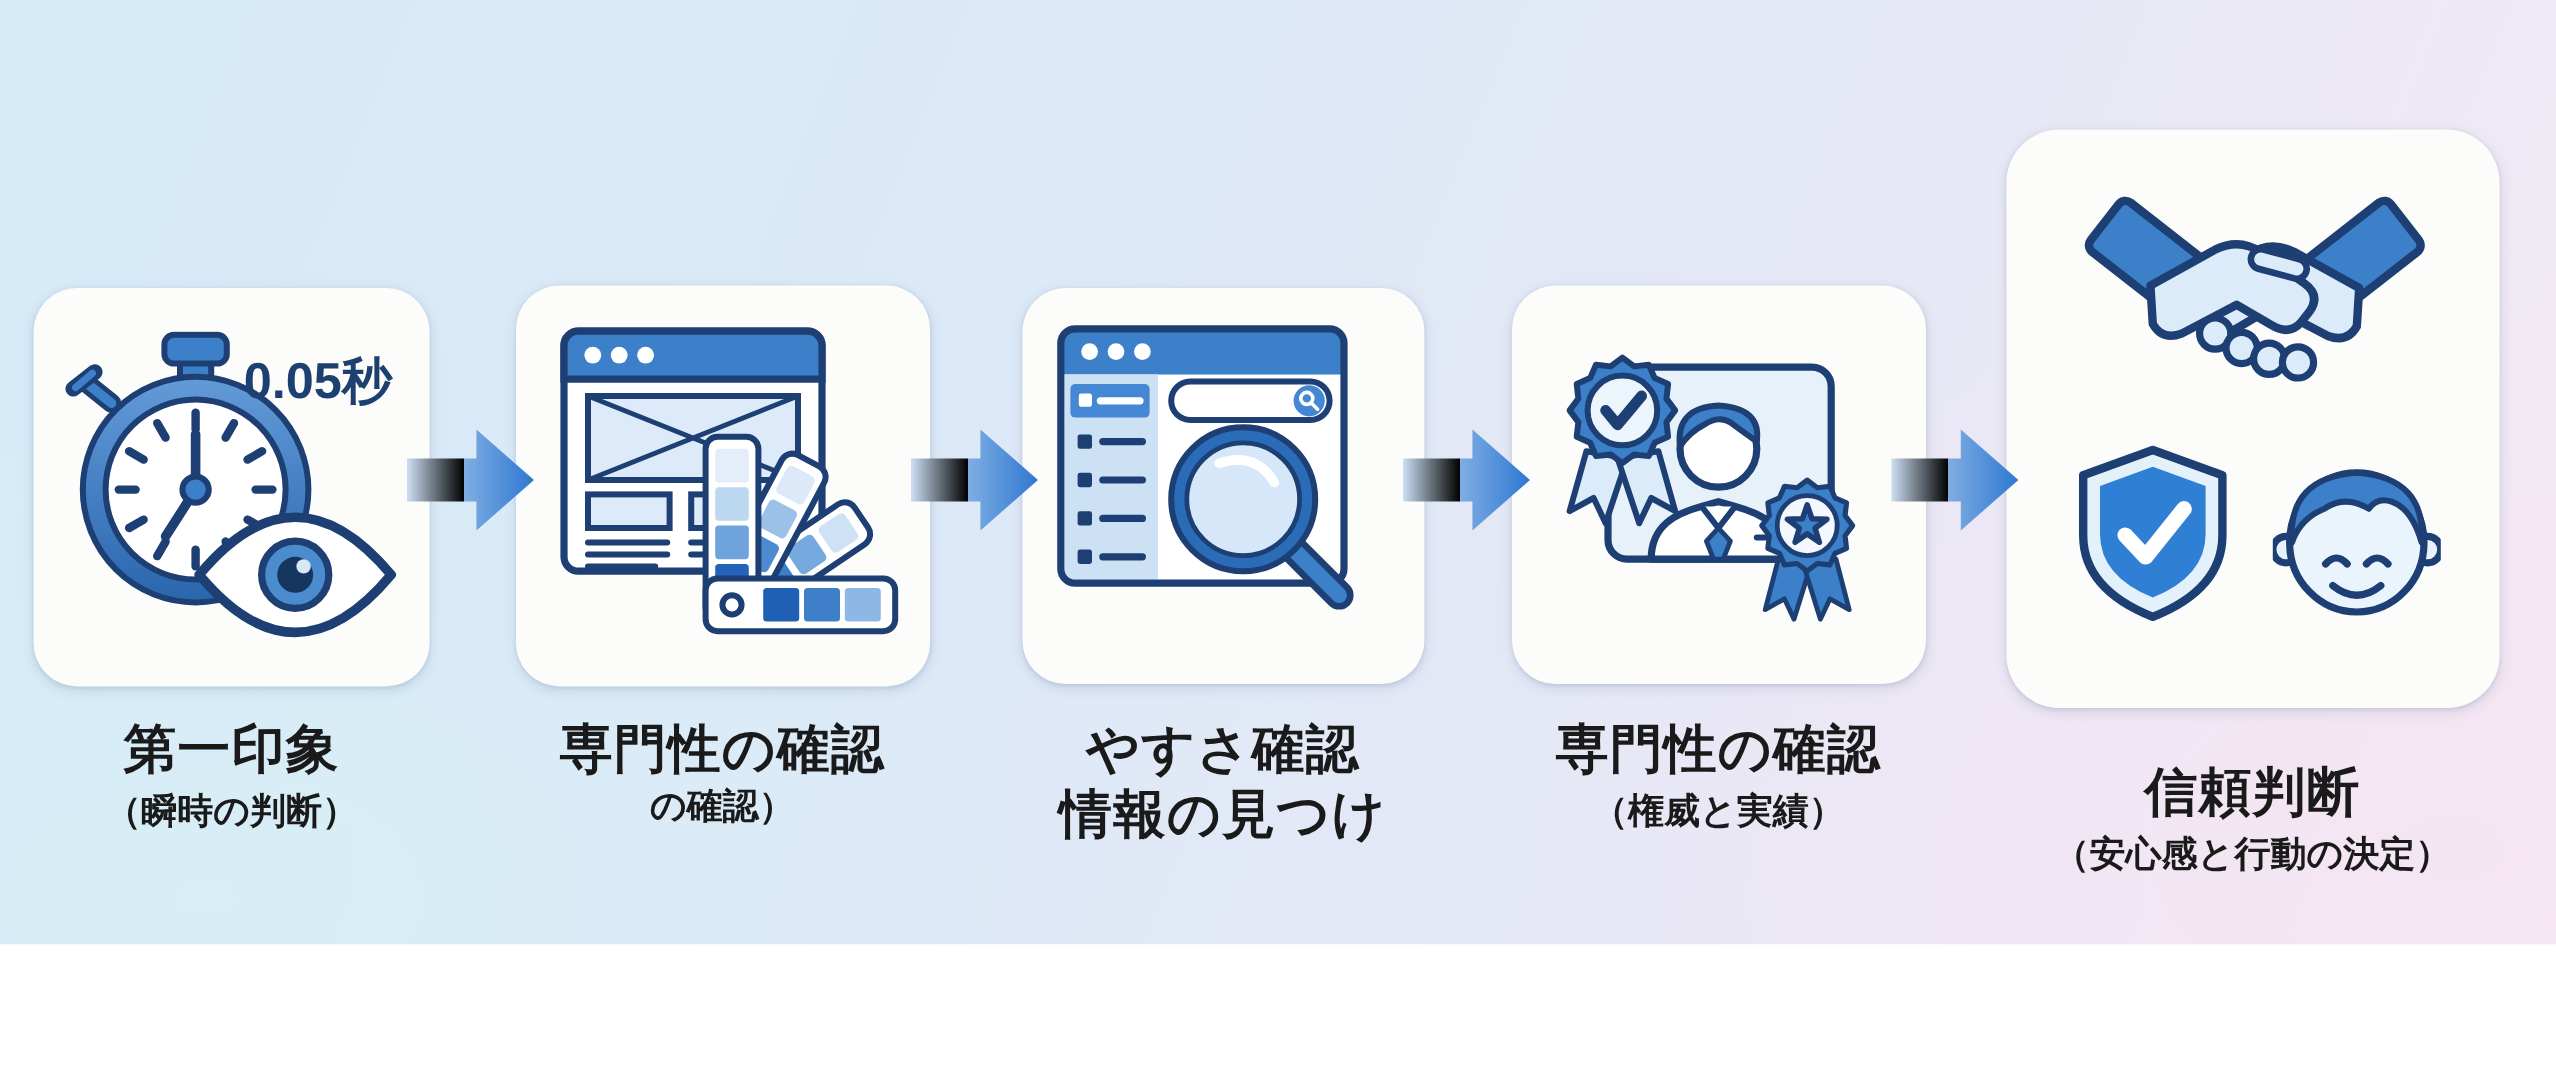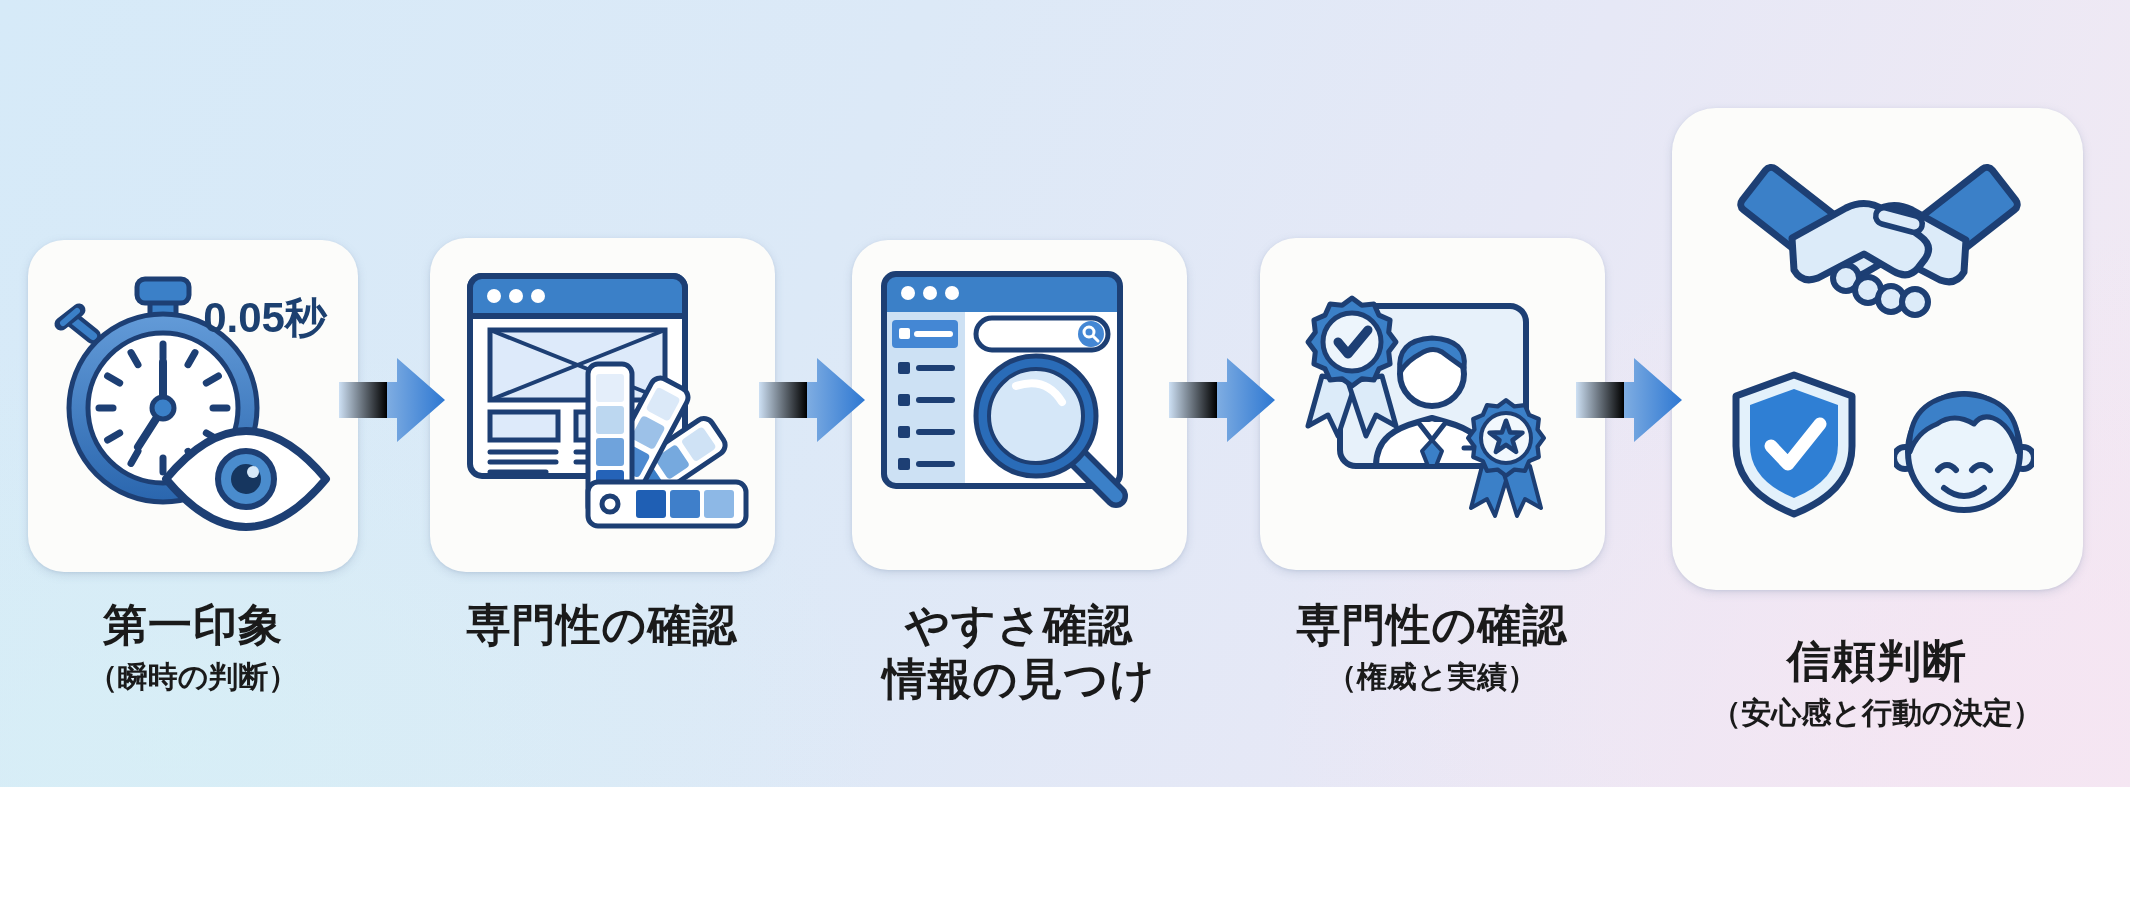--- a/index.html
+++ b/index.html
@@ -271,20 +271,21 @@
     <polygon points="0,34 58,34 58,10 106,52 58,94 58,70 0,70" fill="url(#arrowGrad)"></polygon>
   </svg>
 
   <div class="step-label" style="left:12px;top:598px;width:362px;">
     <div class="t">第一印象</div>
     <div class="s">（瞬時の判断）</div>
   </div>
 
   <div class="step-label" style="left:382px;top:598px;width:440px;">
     <div class="t">専門性の確認</div>
+    <div class="s tight">の確認）</div>
   </div>
 
   <div class="step-label" style="left:799px;top:598px;width:440px;">
     <div class="t">やすさ確認</div>
     <div class="t">情報の見つけ</div>
   </div>
 
   <div class="step-label" style="left:1212px;top:598px;width:440px;">
     <div class="t">専門性の確認</div>
     <div class="s">（権威と実績）</div>

